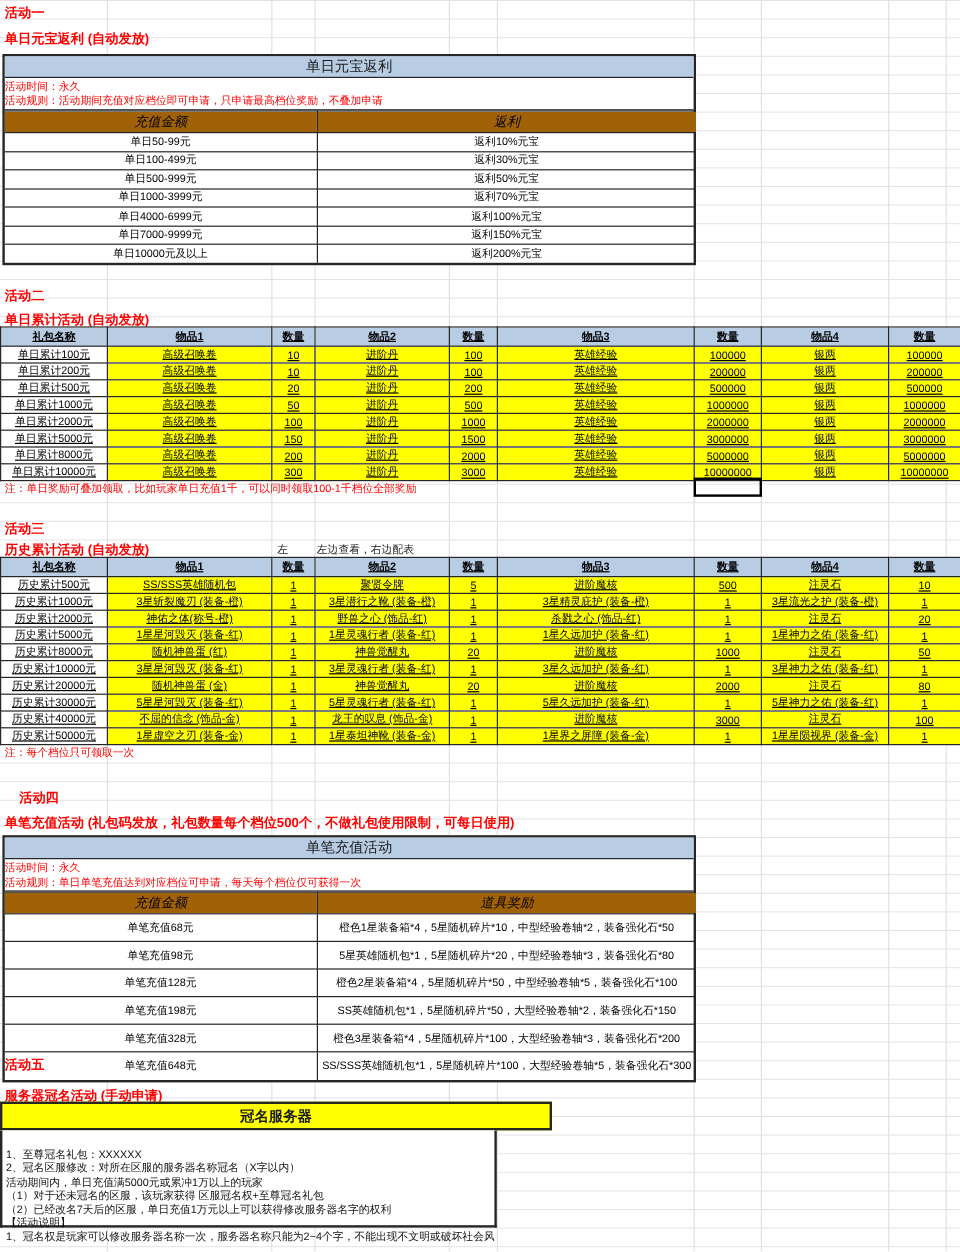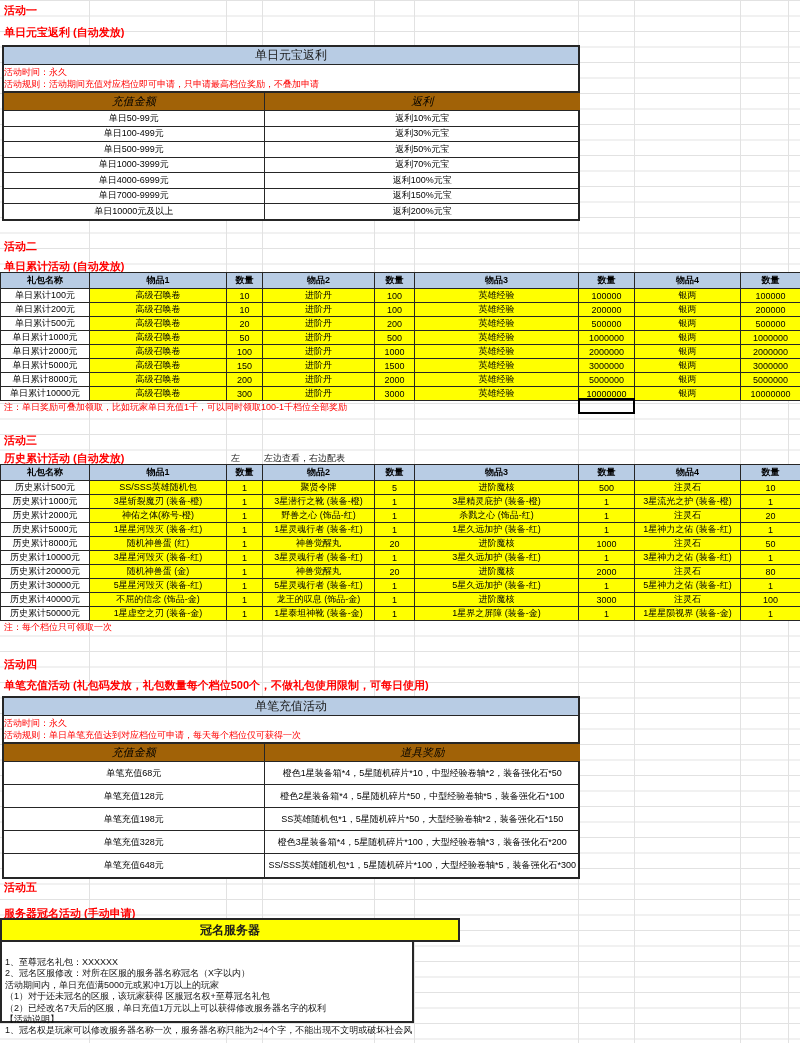--- a/index.html
+++ b/index.html
@@ -25,21 +25,21 @@
     overflow:hidden;white-space:nowrap;padding:0 1px;font-weight:normal;}
   .panel table{width:100%;}
   .panel thead th{font-size:11px;height:17px;background:#a16207;font-style:italic;}
   #t1 tbody tr{height:15.5px;}
   #t4 tbody tr{height:23px;}
   .panel td:first-child,.panel th:first-child{border-left:none;}
   .panel td:last-child,.panel th:last-child{border-right:none;}
   .panel tr:last-child td{border-bottom:none;}
 
   
-  .wide{width:800px;border:1px solid #262626;}
+  .wide{width:800px;border:1px solid #262626;text-decoration:underline;}
   .wide thead th{background:#b8cce4;font-weight:bold;height:15px;}
   .wide tbody td{background:#ffff00;}
   .wide tbody td:first-child{background:#ffffff;}
   #t2 tbody tr,#t3 tbody tr{height:14px;}
 
   .note{font-size:9px;color:#ff0000;white-space:nowrap;}
   .sel-cell{border:2px solid #000;background:transparent;box-sizing:border-box;}
 
   
   .banner{background:#ffff00;border:2px solid #262626;box-sizing:border-box;
@@ -376,21 +376,21 @@
           <td>1</td>
           <td>1星界之屏障 (装备-金)</td>
           <td>1</td>
           <td>1星星陨视界 (装备-金)</td>
           <td>1</td>
         </tr>
       </tbody>
   </table>
   <div class="abs note" style="left:4px;top:621px">注：每个档位只可领取一次</div>
 
-  <div class="abs sec-label" style="left:4px;top:657px">活动四</div>
+  <div class="abs sec-label" style="left:16px;top:657px">活动四</div>
   <div class="abs sec-label" style="left:4px;top:678px">单笔充值活动 (礼包码发放，礼包数量每个档位500个，不做礼包使用限制，可每日使用)</div>
 
   <div class="abs panel" style="left:2px;top:696px;width:578px">
     <div class="panel-title">单笔充值活动</div>
     <div class="panel-rules">
       <div>活动时间：永久</div>
       <div>活动规则：单日单笔充值达到对应档位可申请，每天每个档位仅可获得一次</div>
     </div>
     <table id="t4">
       <colgroup>
@@ -402,20 +402,24 @@
             <th>充值金额</th>
             <th>道具奖励</th>
           </tr>
         </thead>
       <tbody>
           <tr>
             <td>单笔充值68元</td>
             <td>橙色1星装备箱*4，5星随机碎片*10，中型经验卷轴*2，装备强化石*50</td>
           </tr>
           <tr>
+            <td>单笔充值98元</td>
+            <td>5星英雄随机包*1，5星随机碎片*20，中型经验卷轴*3，装备强化石*80</td>
+          </tr>
+          <tr>
             <td>单笔充值128元</td>
             <td>橙色2星装备箱*4，5星随机碎片*50，中型经验卷轴*5，装备强化石*100</td>
           </tr>
           <tr>
             <td>单笔充值198元</td>
             <td>SS英雄随机包*1，5星随机碎片*50，大型经验卷轴*2，装备强化石*150</td>
           </tr>
           <tr>
             <td>单笔充值328元</td>
             <td>橙色3星装备箱*4，5星随机碎片*100，大型经验卷轴*3，装备强化石*200</td>

